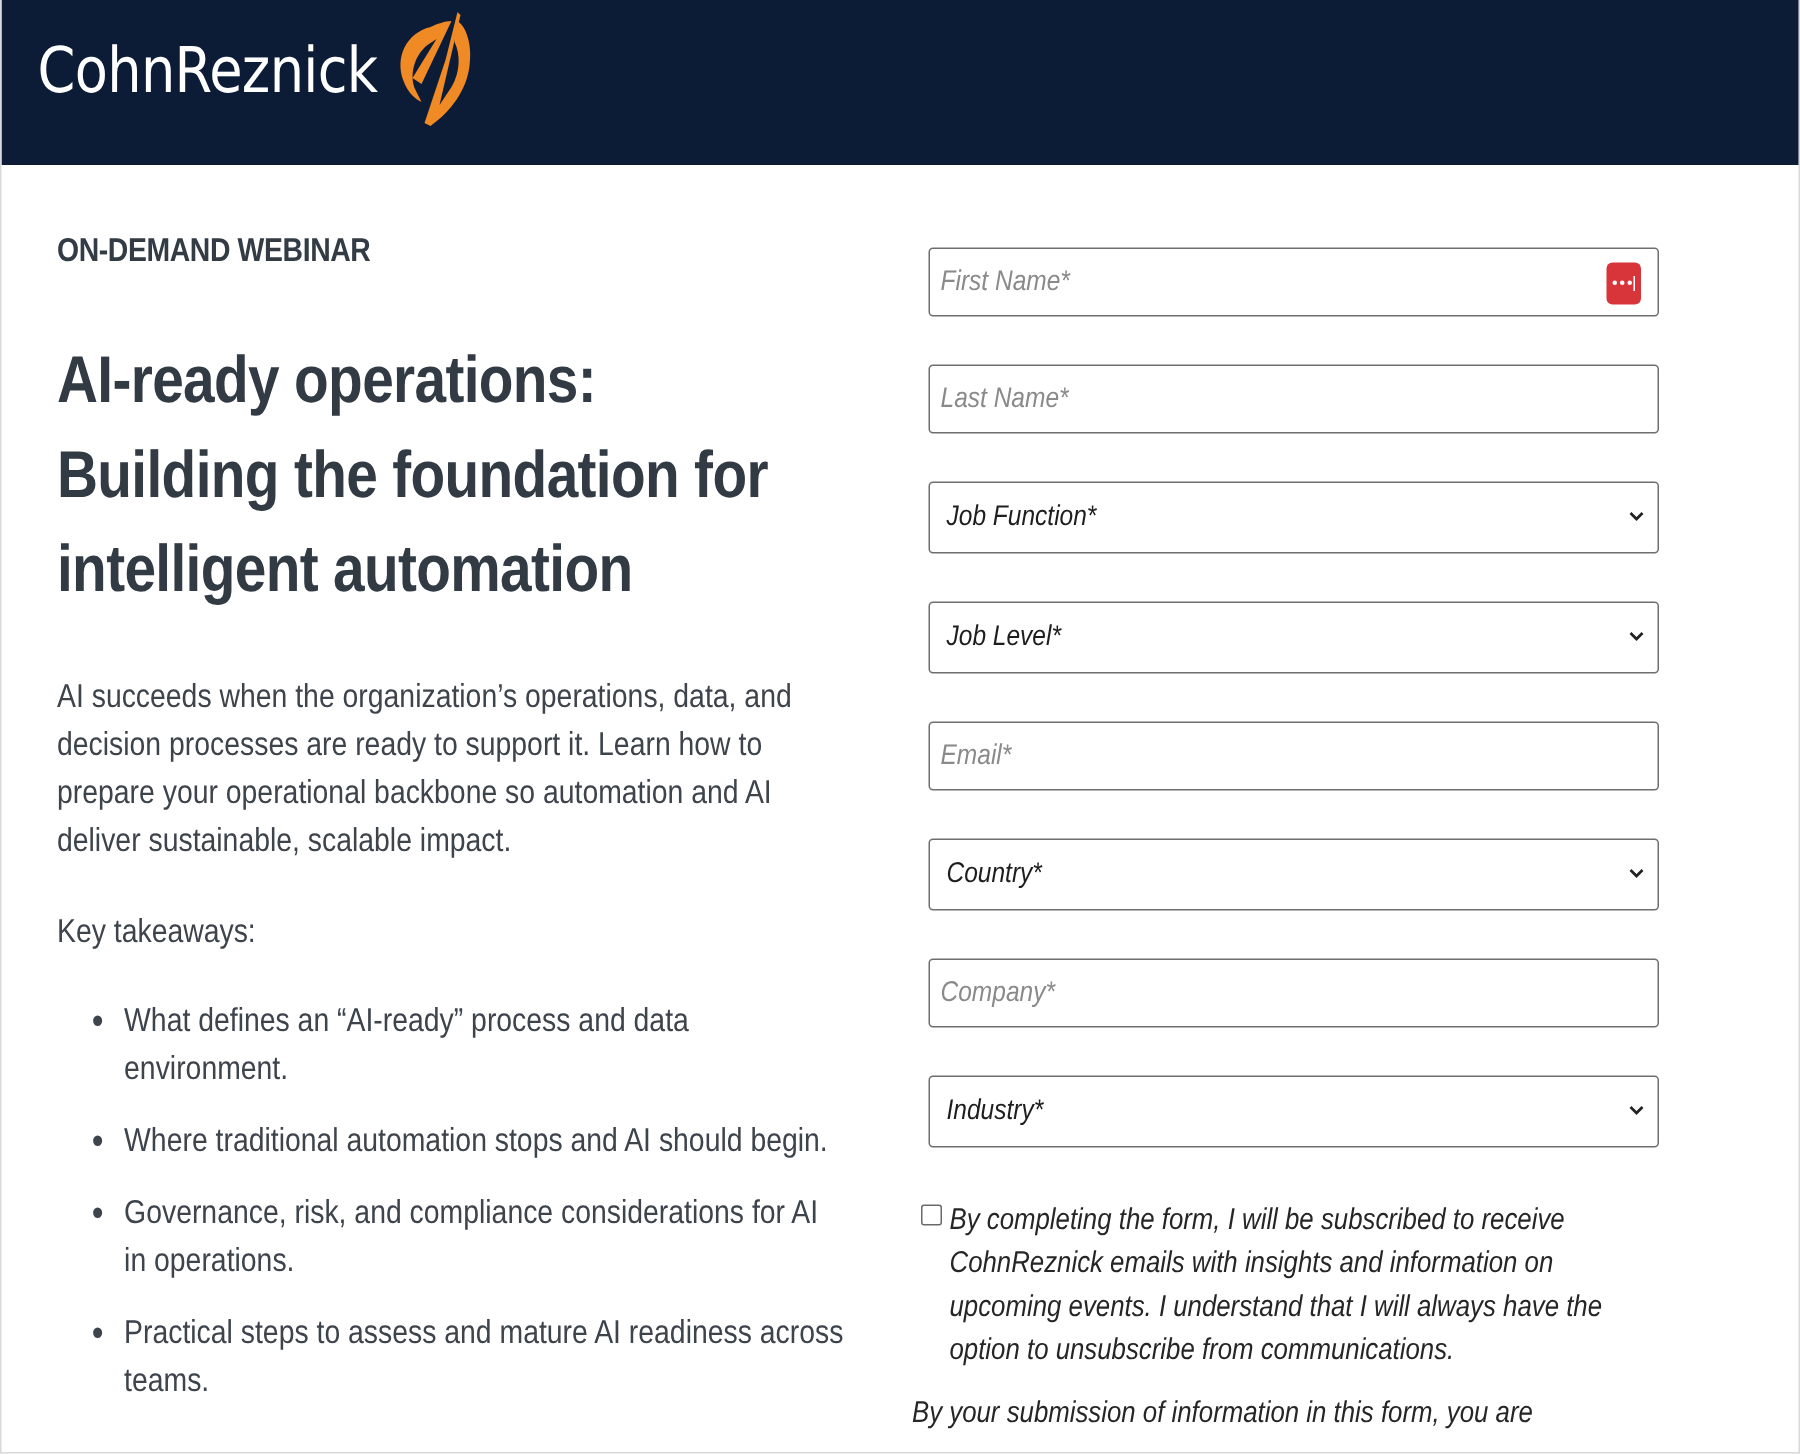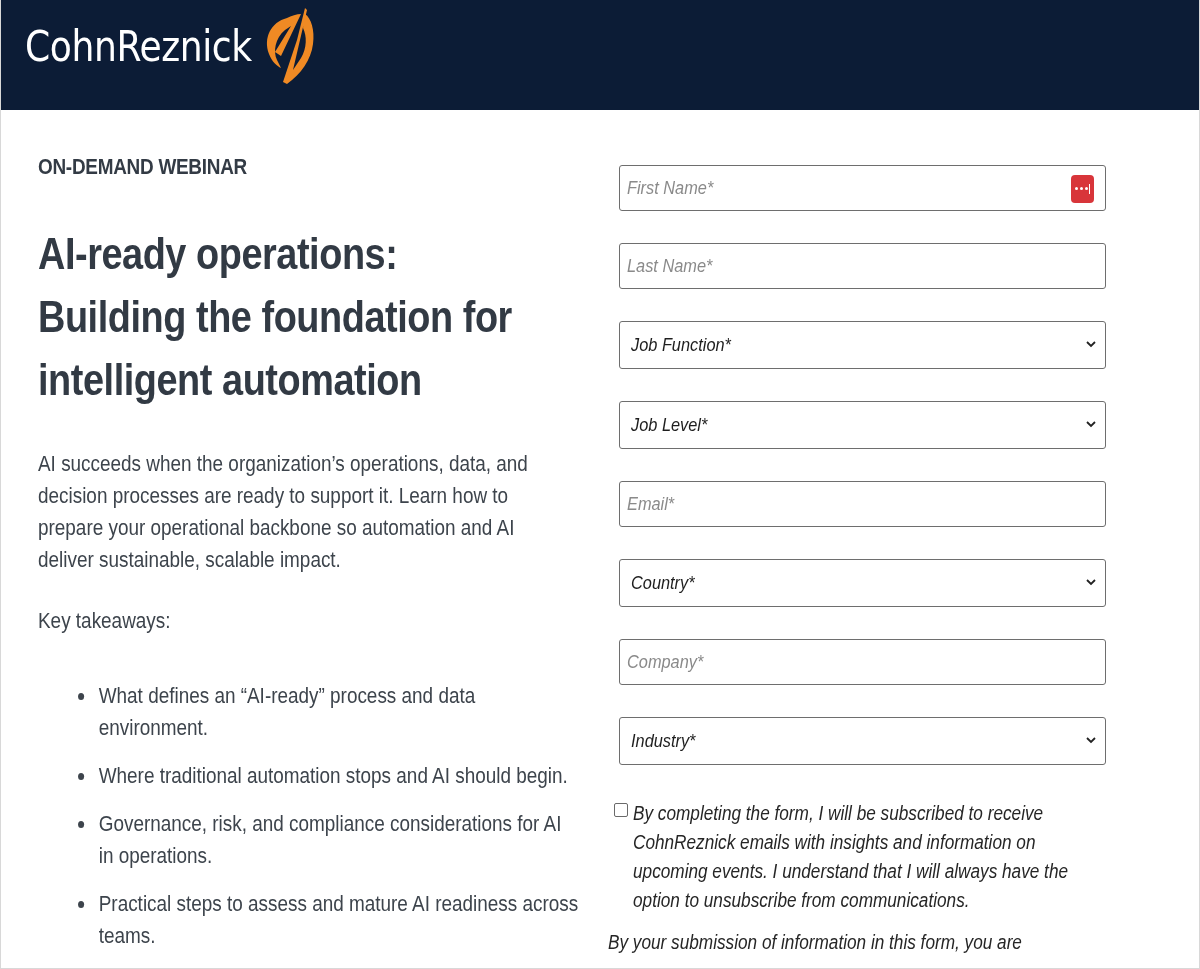--- a/index.html
+++ b/index.html
@@ -30,21 +30,21 @@
     width:580px; transform:scaleX(0.86); transform-origin:left top; letter-spacing:-0.5px;
   }
   .desc {
     position:absolute; top:298px; margin:0; font-size:22px; line-height:32px; color:#3d444c;
     width:590px; transform:scaleX(0.86); transform-origin:left top;
   }
   .takeaways-label {
     position:absolute; top:458px; margin:0; font-size:22px; color:#3d444c;
     transform:scaleX(0.86); transform-origin:left top; white-space:nowrap;
   }
-  .bullets { position:absolute; top:514px; left:0; margin:16px; padding:0; list-style:none; width:600px; }
+  .bullets { position:absolute; top:514px; left:0; margin:0; padding:0; list-style:none; width:600px; }
   .bullets li {
     position:relative; padding-left:52px; font-size:22px; line-height:32px; color:#3d444c; margin-bottom:16px;
     transform:scaleX(0.86); transform-origin:left top; width:560px;
   }
   .bullets li .dot {
     position:absolute; left:28px; top:13px; width:7px; height:7px; border-radius:50%; background:#3d444c;
   }
 
   .form { position:absolute; left:618px; top:165px; width:490px; }
   .field {

